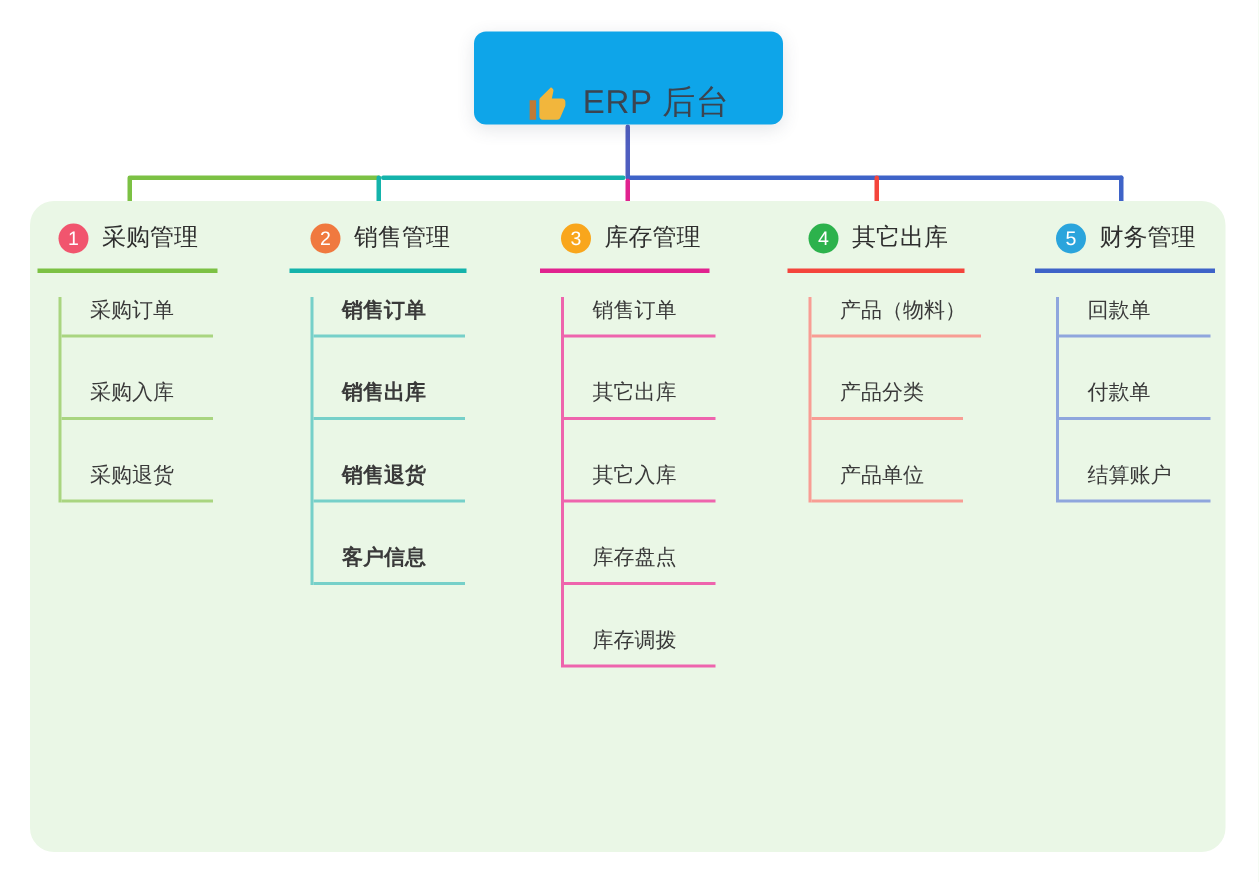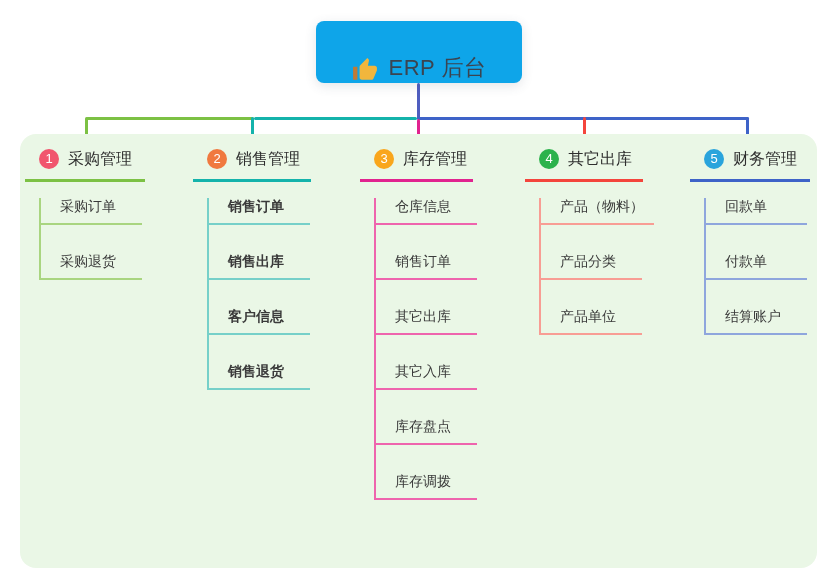--- a/index.html
+++ b/index.html
@@ -106,44 +106,44 @@
 
   <div class="panel"></div>
 
   <div class="branch b1">
     <div class="branch-header">
       <span class="badge">1</span>
       <span>采购管理</span>
     </div>
     <div class="children">
       <div class="child">采购订单</div>
+      <div class="child">采购入库</div>
       <div class="child">采购退货</div>
     </div>
   </div>
 
   <div class="branch b2">
     <div class="branch-header">
       <span class="badge">2</span>
       <span>销售管理</span>
     </div>
     <div class="children">
       <div class="child">销售订单</div>
       <div class="child">销售出库</div>
+      <div class="child">销售退货</div>
       <div class="child">客户信息</div>
-      <div class="child">销售退货</div>
     </div>
   </div>
 
   <div class="branch b3">
     <div class="branch-header">
       <span class="badge">3</span>
       <span>库存管理</span>
     </div>
     <div class="children">
-      <div class="child">仓库信息</div>
       <div class="child">销售订单</div>
       <div class="child">其它出库</div>
       <div class="child">其它入库</div>
       <div class="child">库存盘点</div>
       <div class="child">库存调拨</div>
     </div>
   </div>
 
   <div class="branch b4">
     <div class="branch-header">

